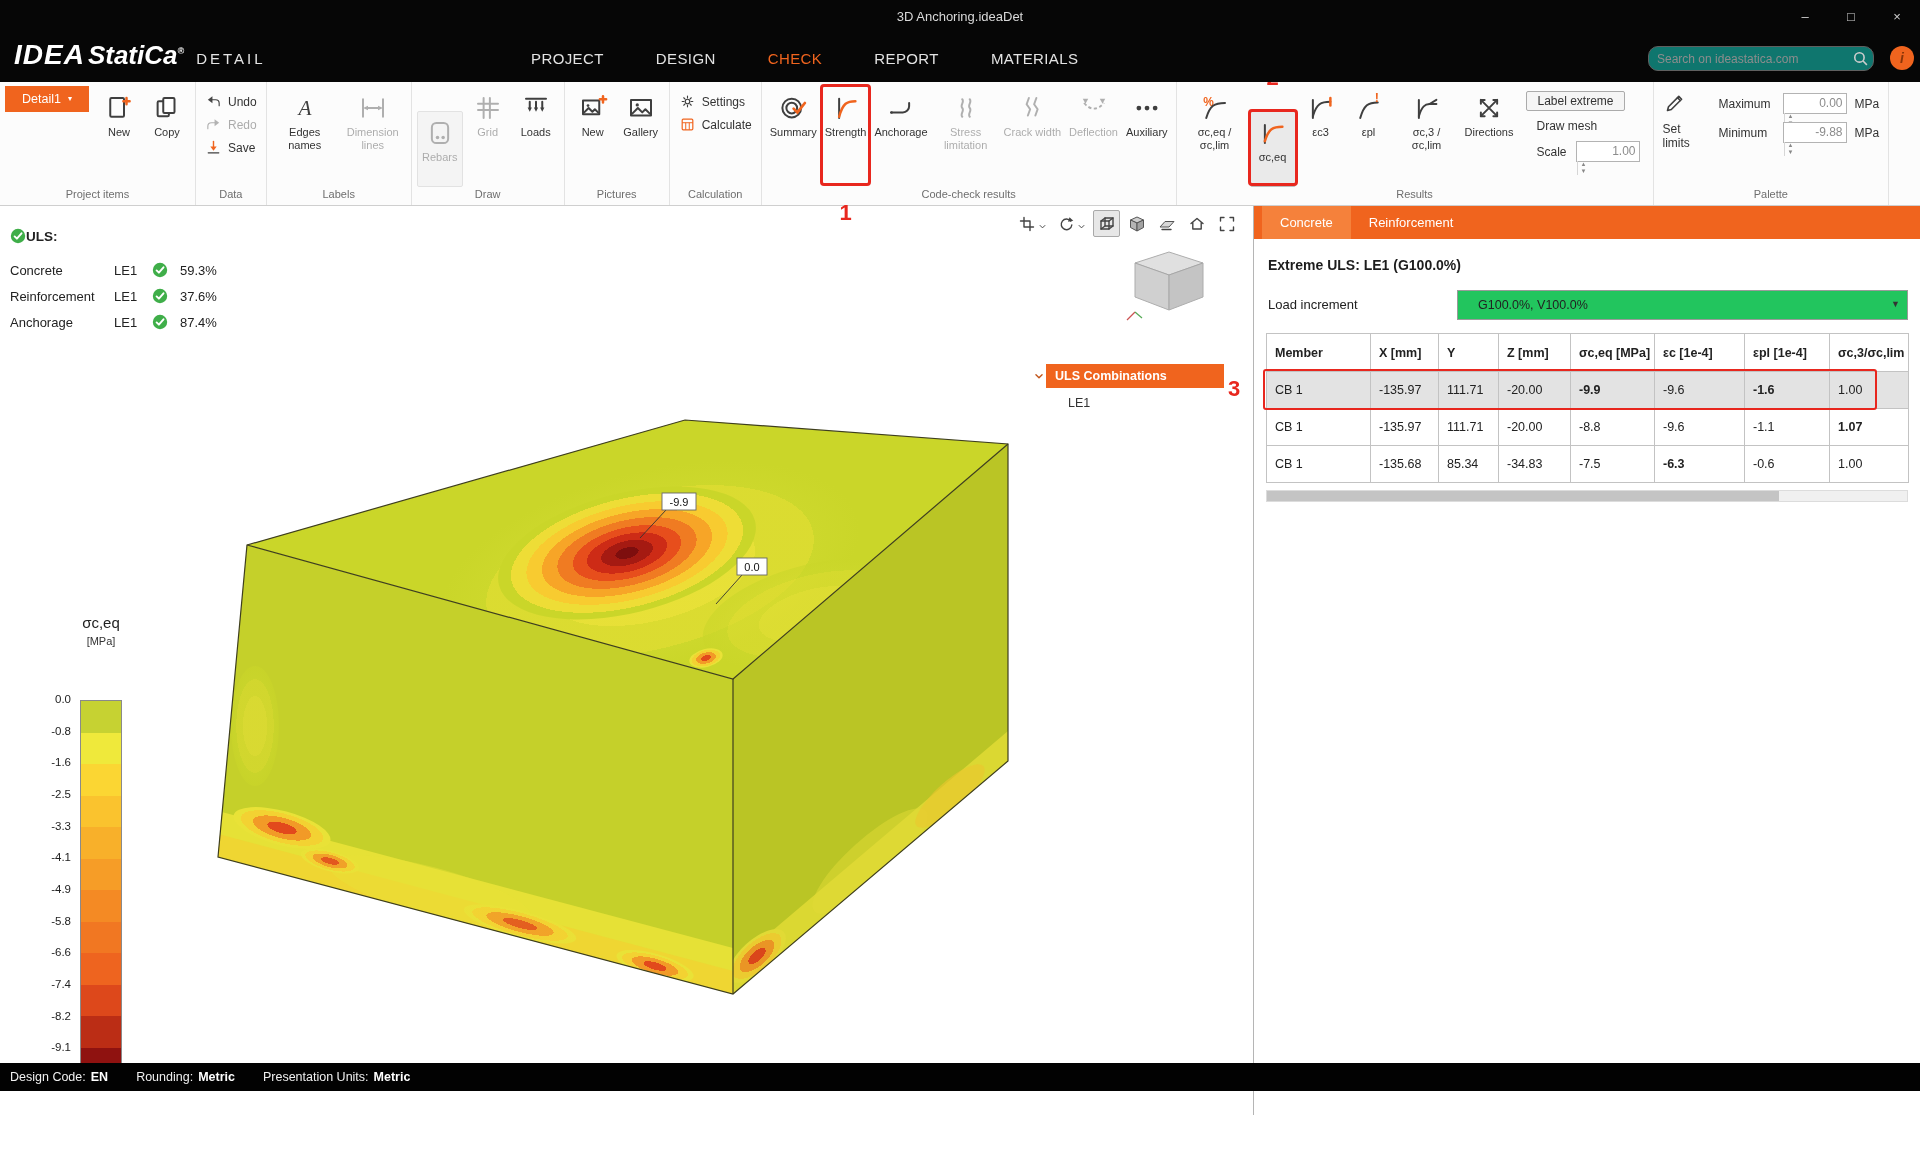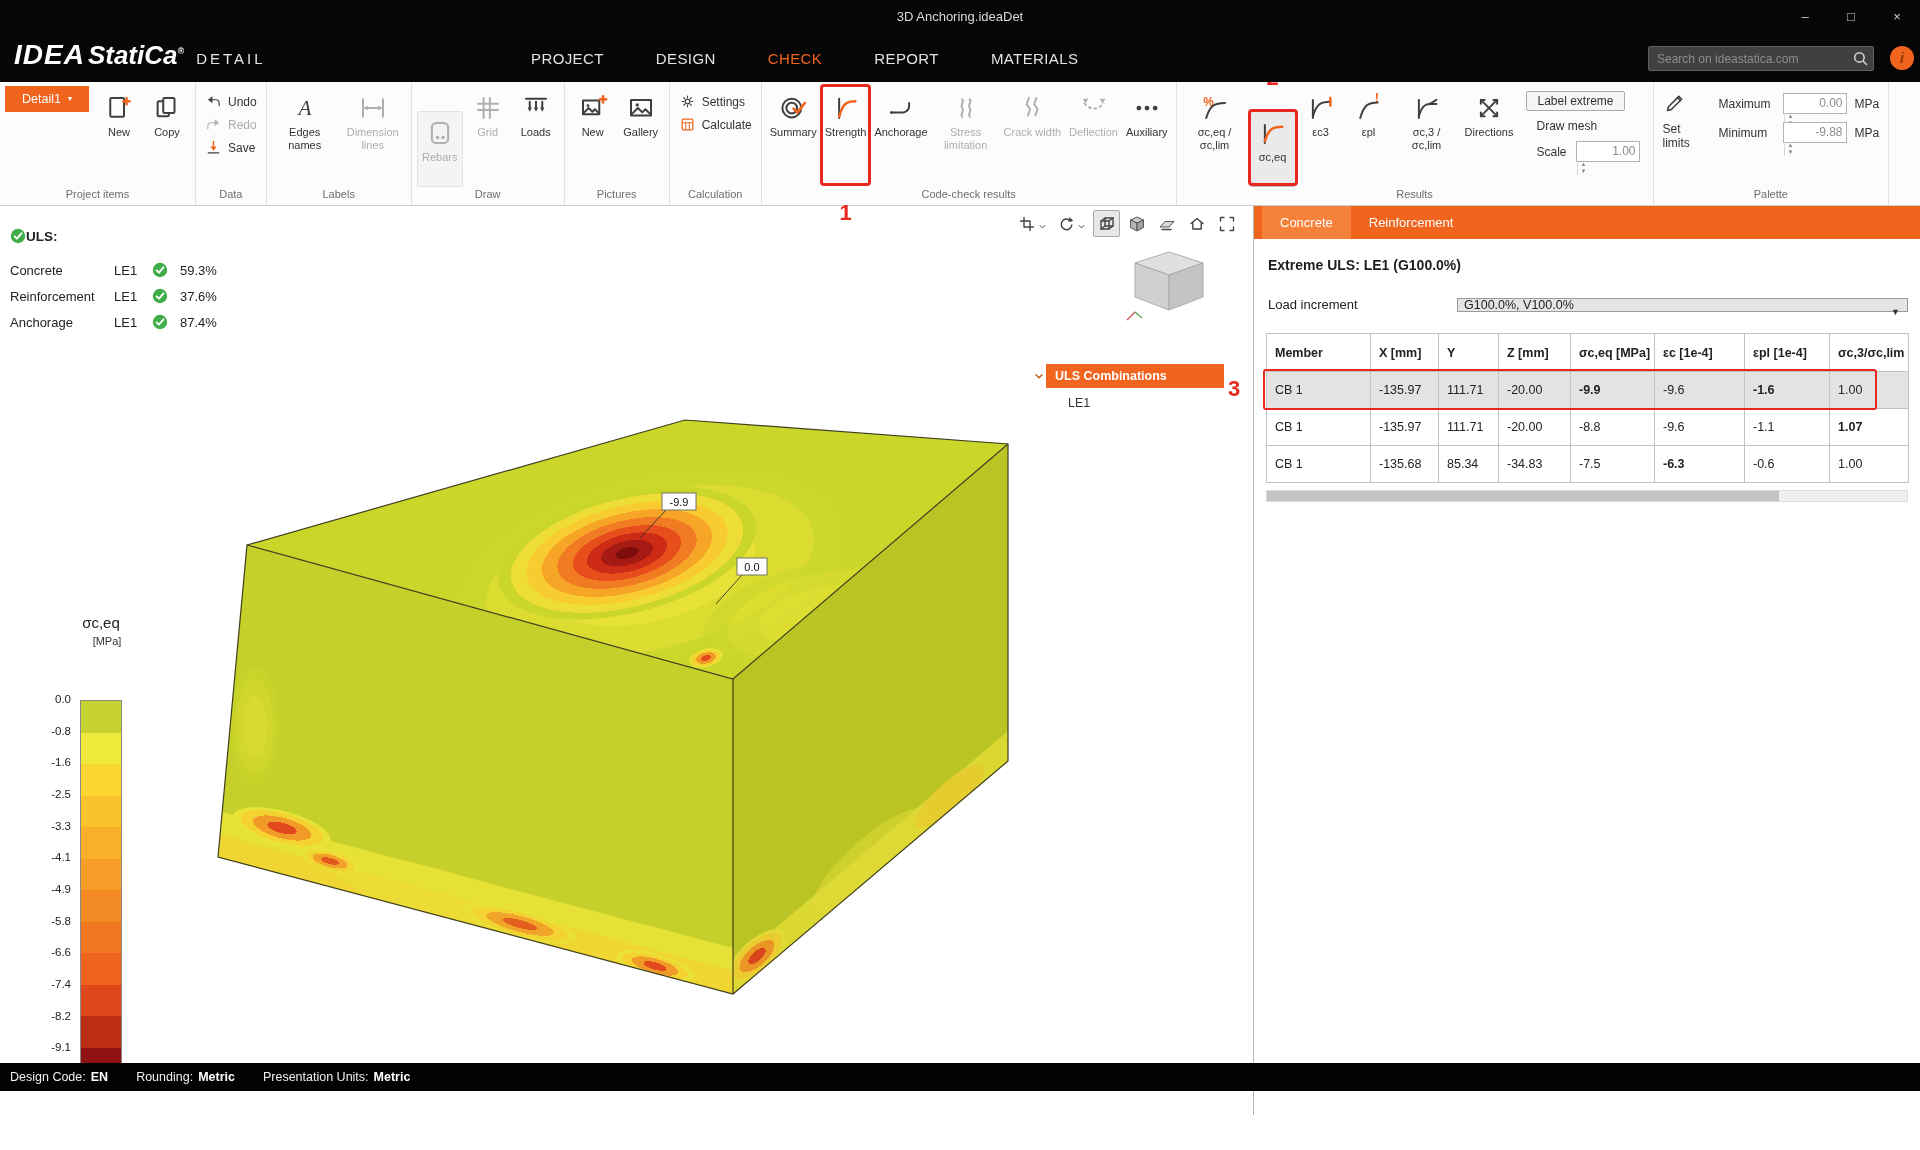--- a/index.html
+++ b/index.html
@@ -16,21 +16,21 @@
   .menubar{position:absolute;left:0;top:34px;width:100%;height:48px;background:#060606;z-index:30;}
   .brand{position:absolute;left:14px;top:5px;display:flex;align-items:baseline;color:#fff;}
   .b-idea{font-size:28px;font-weight:bold;font-style:italic;letter-spacing:1px;}
   .b-st{font-size:26px;font-weight:bold;font-style:italic;margin-left:3px;}
   .b-st sup{font-size:9px;}
   .b-mod{font-size:15px;letter-spacing:3px;color:#e4e4e4;margin-left:12px;font-weight:400;}
   .menu{position:absolute;left:505px;top:0;height:48px;display:flex;}
   .menu-item{padding:0 26px;display:flex;align-items:center;color:#e3e3e3;font-size:15px;letter-spacing:.4px;cursor:default;}
   .menu-item.active{color:var(--accent);}
   .searchbox{position:absolute;right:46px;top:12px;width:226px;height:25px;}
-  .searchbox input{width:100%;height:100%;background:#404040;border:1px solid #5f5f5f;border-radius:2px;color:#ccc;font-size:12px;padding:0 26px 0 8px;font-family:inherit;}
+  .searchbox input{width:100%;height:100%;background:#0f766e;border:1px solid #5f5f5f;border-radius:10px;color:#ccc;font-size:12px;padding:0 26px 0 8px;font-family:inherit;}
   .searchbox input::placeholder{color:#8d8d8d;}
   .mag{position:absolute;right:5px;top:4px;width:17px;height:17px;}
   .mag svg{width:100%;height:100%;}
   .info-btn{position:absolute;right:6px;top:12px;width:24px;height:24px;border-radius:50%;background:var(--accent);color:#8a3508;font-weight:bold;font-style:italic;font-size:14px;display:flex;align-items:center;justify-content:center;}
 
   
   .ribbon{position:absolute;left:0;top:82px;width:100%;height:124px;background:#fcfcfc;border-bottom:1px solid #cfcfcf;display:flex;z-index:20;}
   .rgroup{display:flex;flex-direction:column;border-right:1px solid #e3e3e3;padding:4px 5px 0;}
   .rgroup-body{flex:1;display:flex;gap:2px;}
   .rgroup-label{height:18px;line-height:15px;font-size:11px;color:#6e6e6e;text-align:center;}
@@ -80,42 +80,42 @@
   .sum-row{display:grid;grid-template-columns:104px 38px 28px auto;align-items:center;height:26px;font-size:13px;color:#222;}
   .vtoolbar{position:absolute;right:12px;top:4px;display:flex;align-items:center;gap:3px;z-index:5;}
   .vbtn{height:27px;min-width:27px;display:flex;align-items:center;justify-content:center;border:1px solid transparent;border-radius:2px;gap:1px;padding:0 2px;}
   .vbtn.active{background:#e7e7e7;border-color:#a9a9a9;}
   .vic{width:18px;height:18px;}
   .vic svg{width:100%;height:100%;}
   .vchev{width:11px;height:11px;}
   .vchev svg{width:100%;height:100%;}
   .navcube{position:absolute;right:36px;top:40px;width:94px;height:86px;z-index:4;}
   .scale-title{position:absolute;left:58px;top:408px;width:86px;text-align:center;font-size:15px;color:#222;z-index:5;}
-  .scale-unit{position:absolute;left:64px;top:429px;width:86px;text-align:center;font-size:11px;color:#333;z-index:5;}
+  .scale-unit{position:absolute;left:58px;top:429px;width:86px;text-align:center;font-size:11px;color:#333;z-index:5;}
   .scale-bar{position:absolute;left:80px;top:494px;width:42px;height:380px;display:flex;flex-direction:column;border:1px solid #8a8a8a;z-index:5;}
   .band{flex:1;}
   .scale-ticks{position:absolute;left:24px;top:494px;width:50px;height:380px;z-index:5;}
   .tick{position:absolute;right:3px;font-size:11.5px;color:#222;}
   .combos{position:absolute;left:1032px;top:158px;display:flex;gap:0;z-index:5;}
   .combo-chev{width:14px;height:14px;margin-top:5px;}
   .combo-chev svg{width:100%;height:100%;}
   .combo-col{display:flex;flex-direction:column;}
   .combo-header{width:178px;height:24px;background:var(--accent);color:#fff;font-size:12.5px;font-weight:bold;display:flex;align-items:center;padding:0 9px;}
   .combo-item{padding:8px 0 0 22px;font-size:12.5px;color:#333;}
   .num3{position:absolute;left:1228px;top:170px;color:var(--ann);font-size:22px;font-weight:bold;z-index:8;}
 
   
   .right-panel{position:absolute;left:1253px;top:206px;width:667px;height:909px;background:#fff;border-left:1px solid #b5b5b5;z-index:2;}
   .rp-tabs{position:absolute;left:0;top:0;width:100%;height:33px;background:var(--accent);display:flex;padding-left:8px;}
   .rp-tab{height:33px;display:flex;align-items:center;padding:0 18px;color:#fff;font-size:13px;}
   .rp-tab.active{background:#f5813b;}
   .rp-extreme{position:absolute;left:14px;top:51px;font-size:14px;font-weight:bold;color:#1d1d1d;}
   .rp-li-row{position:absolute;left:14px;top:85px;width:640px;height:27px;display:flex;align-items:center;}
   .rp-li-label{width:189px;font-size:13px;color:#222;}
-  .dropdown{flex:1;height:14px;border:1px solid #9a9a9a;background:#e5e5e5;display:flex;align-items:center;padding:0 6px;font-size:12.5px;color:#222;position:relative;}
+  .dropdown{flex:1;height:30px;border:1px solid #9a9a9a;background:#22c55e;display:flex;align-items:center;padding:0 20px;font-size:12.5px;color:#222;position:relative;}
   .dd-caret{position:absolute;right:7px;top:8px;font-size:9px;color:#333;}
   .rp-table{position:absolute;left:12px;top:127px;border-collapse:collapse;table-layout:fixed;background:#fff;}
   .rp-table th,.rp-table td{border:1px solid #c3c3c3;font-size:12.5px;color:#222;text-align:left;padding:0 2px 0 8px;overflow:hidden;white-space:nowrap;}
   .rp-table th{height:38px;font-weight:bold;}
   .rp-table td{height:37px;}
   tr.selected td{background:#e3e3e3;}
   td.bold{font-weight:bold;}
   .hscroll{position:absolute;left:12px;top:284px;width:642px;height:12px;background:#f0f0f0;border:1px solid #dcdcdc;}
   .hthumb{width:80%;height:100%;background:#c4c4c4;}
   .row-annotation{position:absolute;left:9px;top:163px;width:614px;height:41px;border:2.5px solid var(--ann);border-radius:3px;z-index:6;pointer-events:none;}

